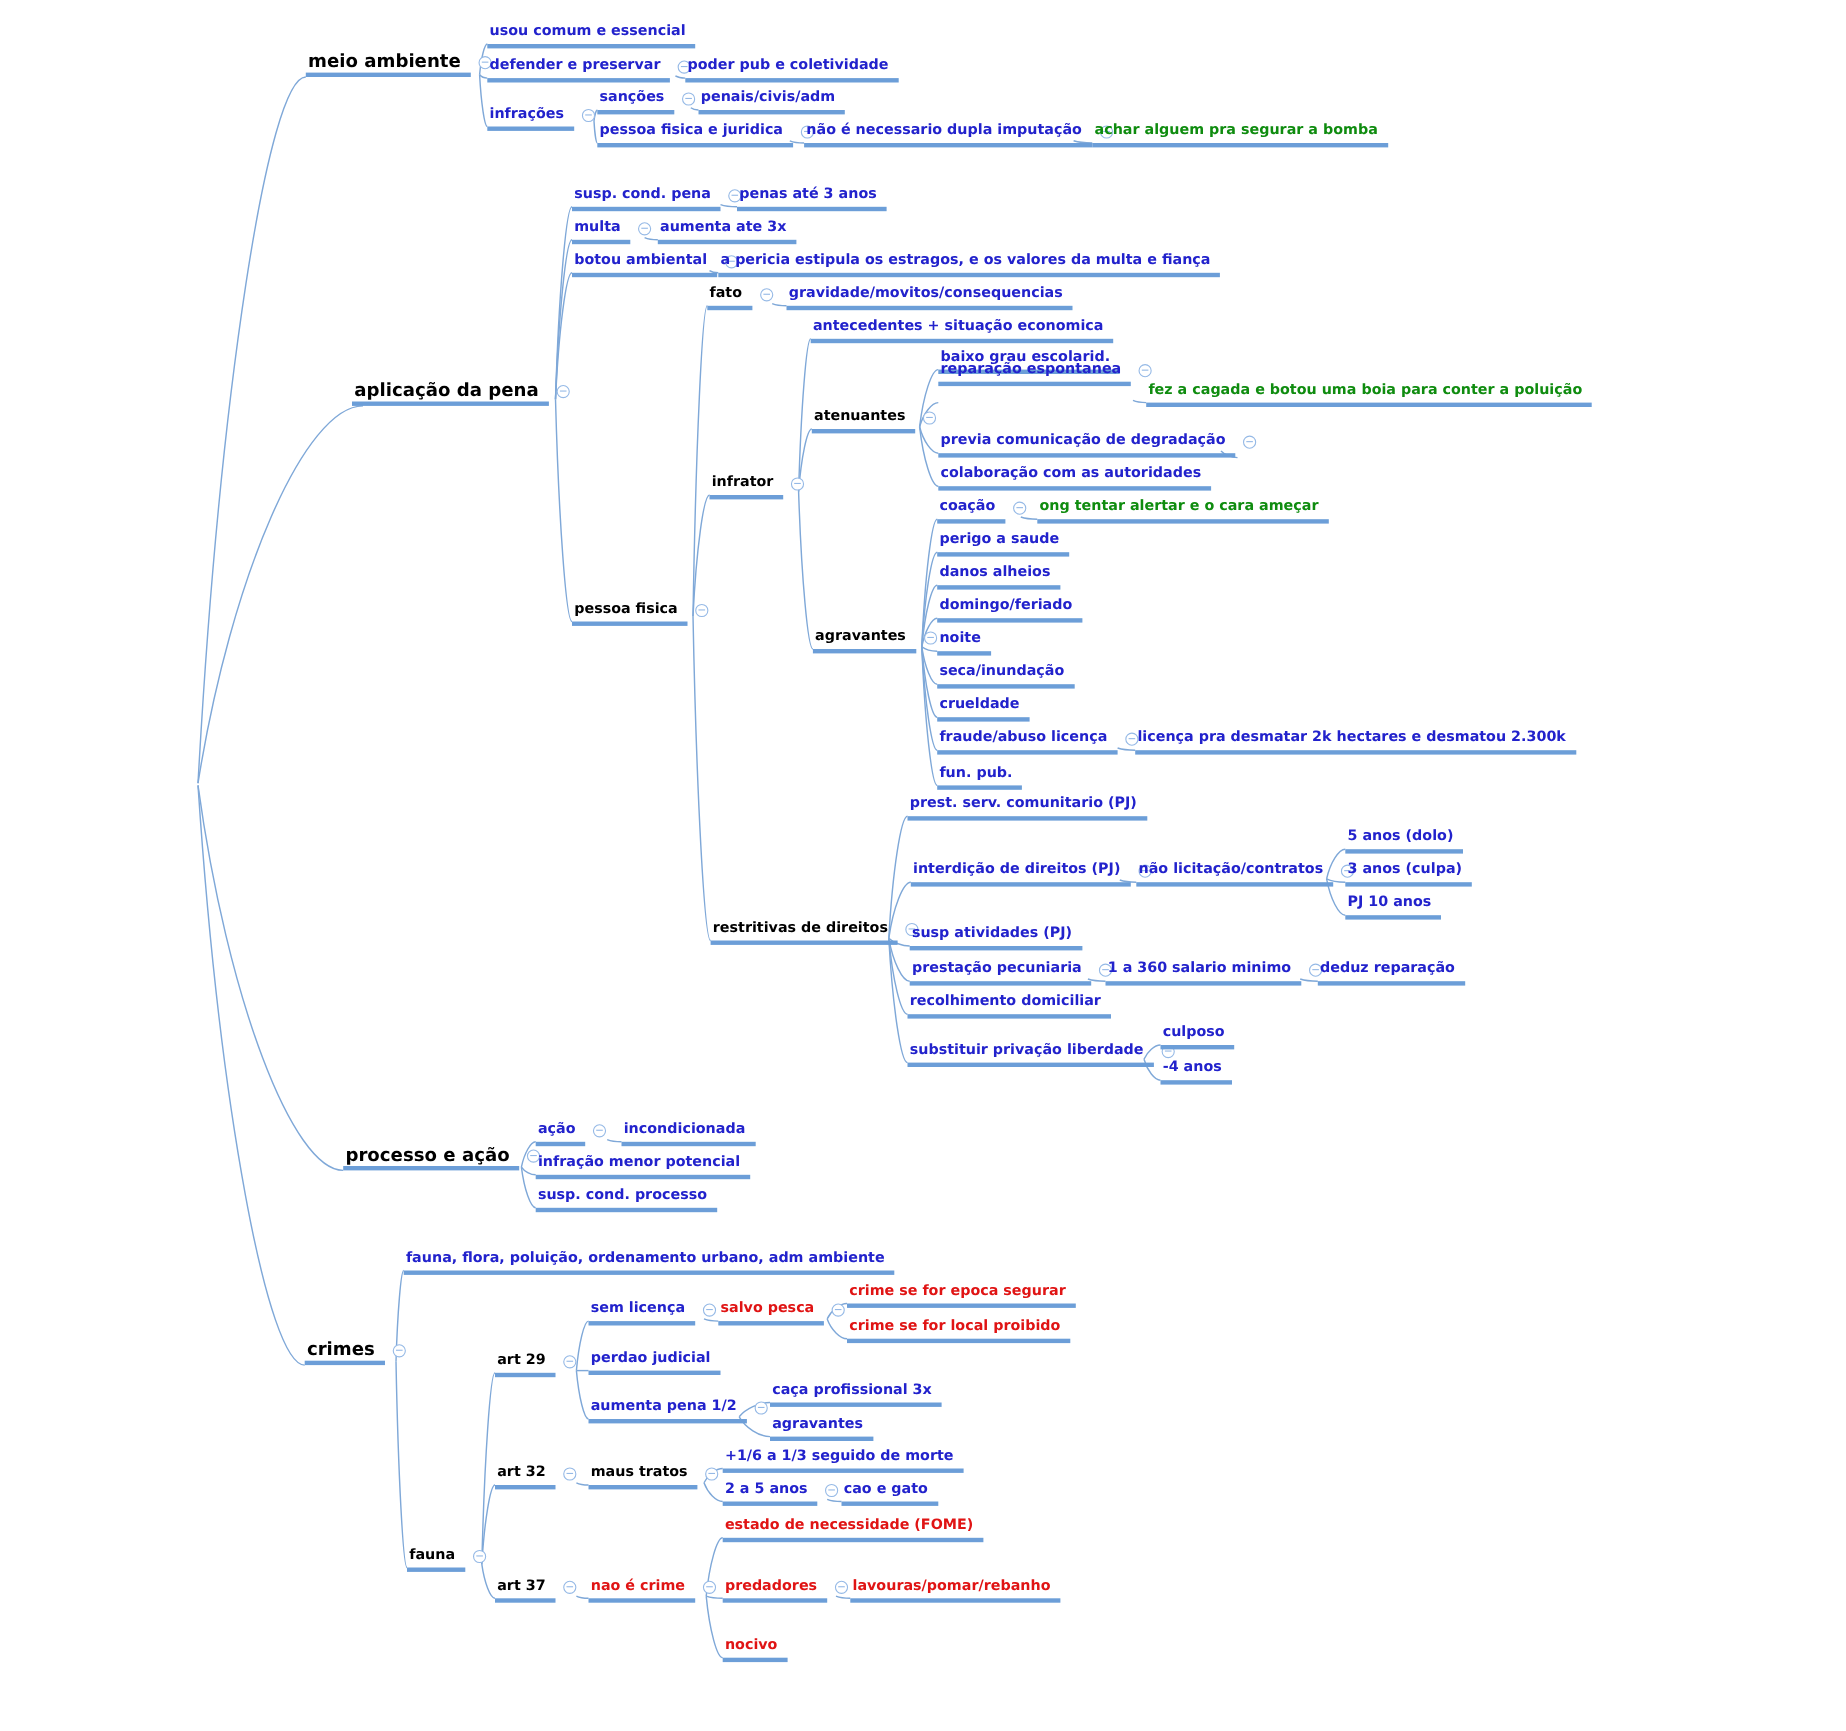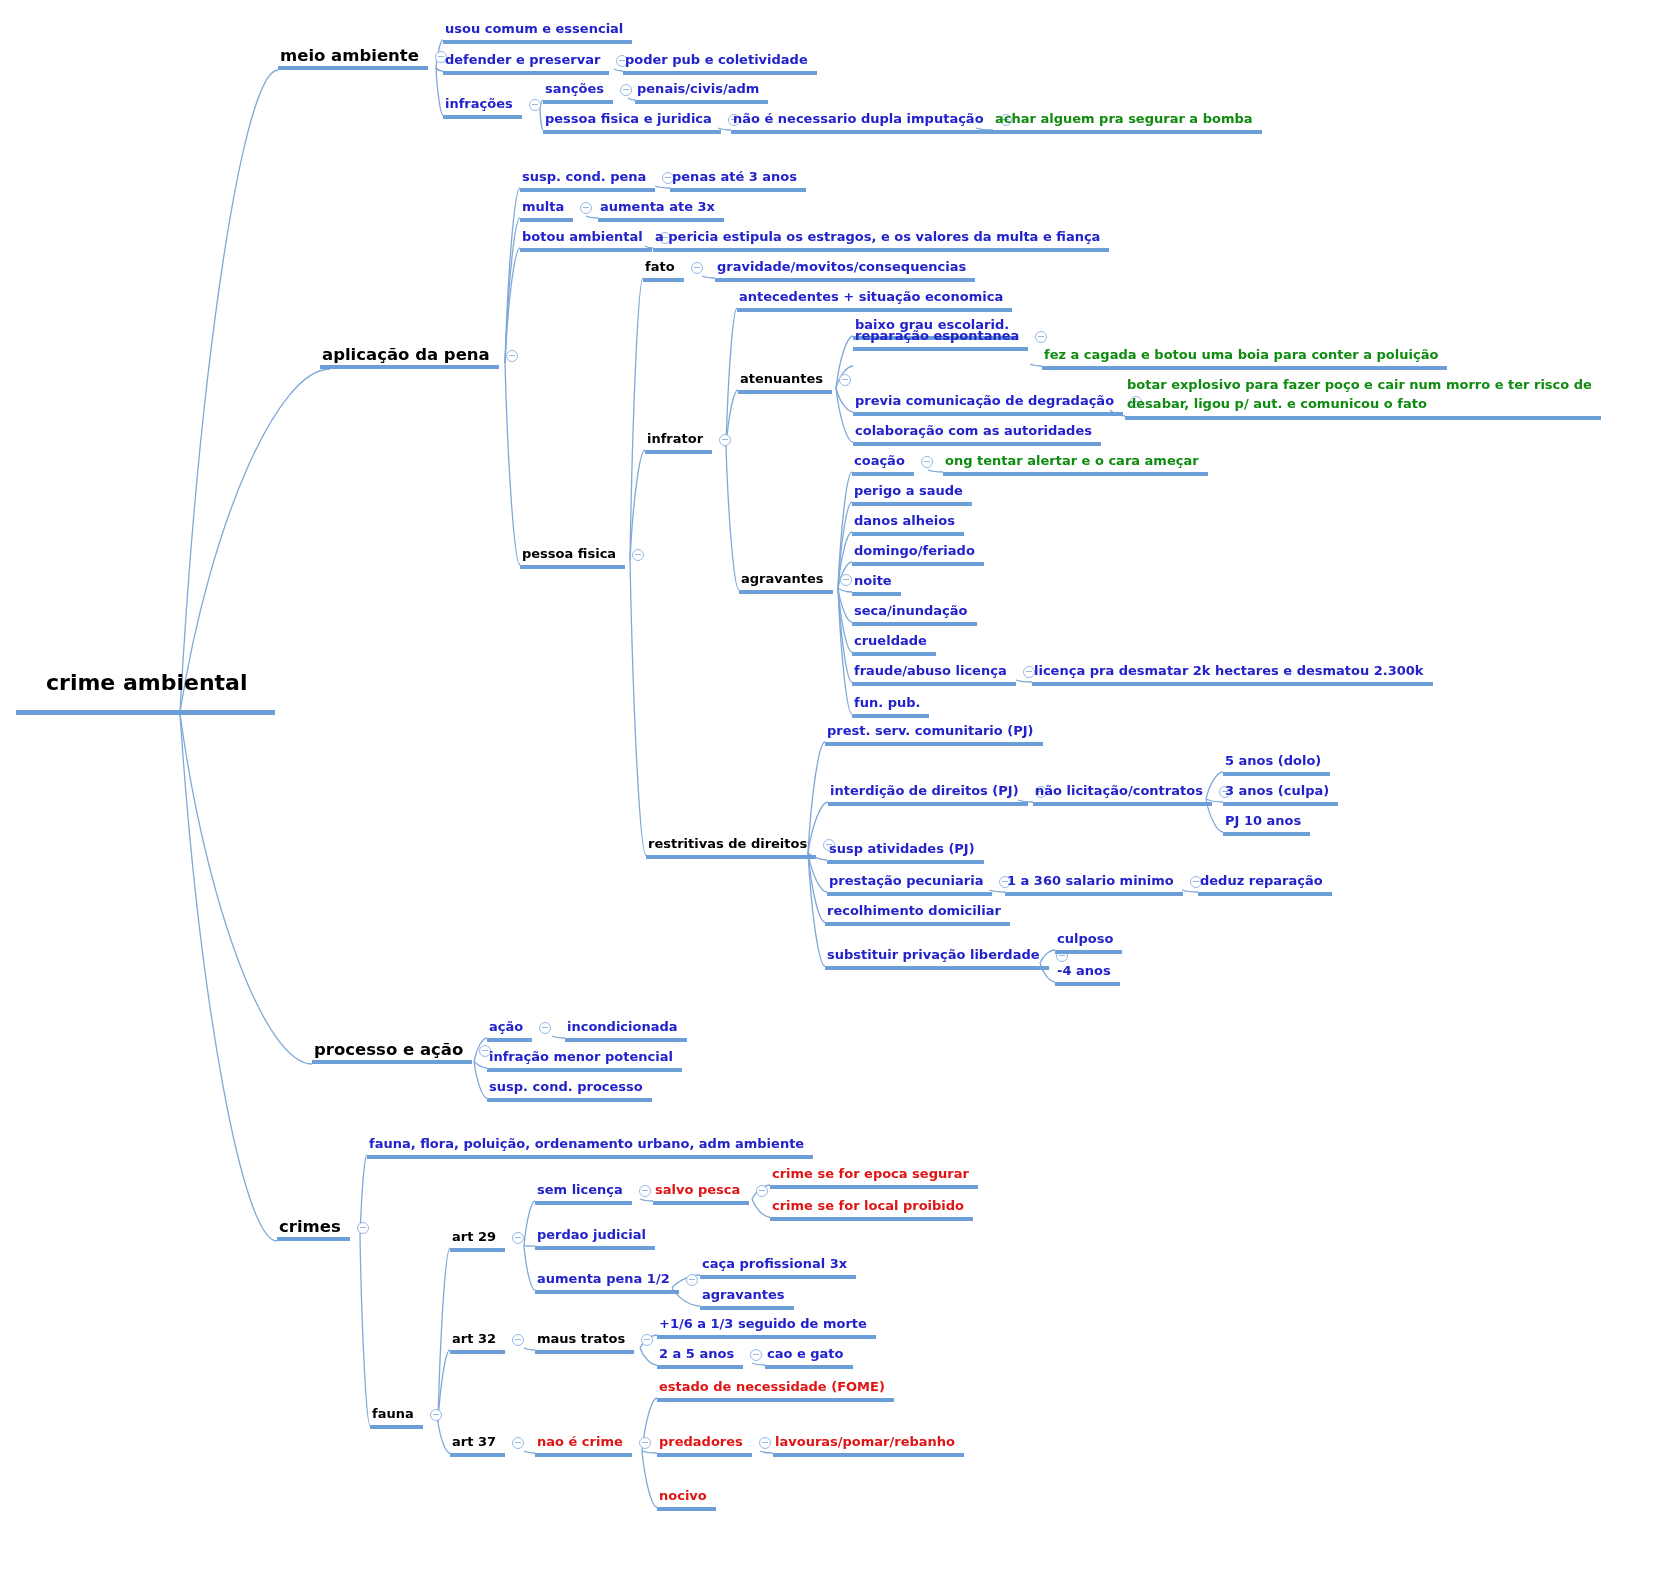--- a/index.html
+++ b/index.html
@@ -106,21 +106,20 @@
       <path d="M640,1348 C643.4,1340.85 651.05,1335 657,1335"></path>
       <path d="M640,1348 C643.4,1357.35 651.05,1365 657,1365"></path>
       <path d="M752,1363 C754.6,1364.1 760.45,1365 765,1365"></path>
       <path d="M524,1451 C526.2,1452.1 531.15,1453 535,1453"></path>
       <path d="M642,1451 C645,1421.85 651.75,1398 657,1398"></path>
       <path d="M642,1451 C645,1452.1 651.75,1453 657,1453"></path>
       <path d="M642,1451 C645,1481.8 651.75,1507 657,1507"></path>
       <path d="M760,1451 C762.6,1452.1 768.45,1453 773,1453"></path>
     </svg>
 
-  <div class="n root" style="left:16px;top:668px"><span>crime ambiental</span></div>
 
   <div class="n main black" style="left:278px;top:46px"><span>meio ambiente</span><span class="fold"></span></div>
   <div class="n blue" style="left:443px;top:21px"><span>usou comum e essencial</span></div>
   <div class="n blue" style="left:443px;top:52px"><span>defender e preservar</span><span class="fold"></span></div>
   <div class="n blue" style="left:623px;top:52px"><span>poder pub e coletividade</span></div>
   <div class="n blue" style="left:443px;top:96px"><span>infrações</span><span class="fold"></span></div>
   <div class="n blue" style="left:543px;top:81px"><span>sanções</span><span class="fold"></span></div>
   <div class="n blue" style="left:635px;top:81px"><span>penais/civis/adm</span></div>
   <div class="n blue" style="left:543px;top:111px"><span>pessoa fisica e juridica</span><span class="fold"></span></div>
   <div class="n blue" style="left:731px;top:111px"><span>não é necessario dupla imputação</span><span class="fold"></span></div>
@@ -138,24 +137,20 @@
   <div class="n black" style="left:643px;top:259px"><span>fato</span><span class="fold"></span></div>
   <div class="n blue" style="left:715px;top:259px"><span>gravidade/movitos/consequencias</span></div>
   <div class="n black" style="left:645px;top:431px"><span>infrator</span><span class="fold"></span></div>
   <div class="n blue" style="left:737px;top:289px"><span>antecedentes + situação economica</span></div>
 
   <div class="n black" style="left:738px;top:371px"><span>atenuantes</span><span class="fold"></span></div>
   <div class="n blue" style="left:853px;top:317px"><span>baixo grau escolarid.</span></div>
   <div class="n blue" style="left:853px;top:328px"><span>reparação espontanea</span><span class="fold"></span></div>
   <div class="n green" style="left:1042px;top:347px"><span>fez a cagada e botou uma boia para conter a poluição</span></div>
   <div class="n blue" style="left:853px;top:393px"><span>previa comunicação de degradação</span><span class="fold"></span></div>
-  <div class="n green two" style="left:1125px;top:375px;line-height:19px">
-      <span class="line">botar explosivo para fazer poço e cair num morro e ter risco de</span>
-      <span class="line">desabar, ligou p/ aut. e comunicou o fato</span>
-    </div>
   <div class="n blue" style="left:853px;top:423px"><span>colaboração com as autoridades</span></div>
 
   <div class="n black" style="left:739px;top:571px"><span>agravantes</span><span class="fold"></span></div>
   <div class="n blue" style="left:852px;top:453px"><span>coação</span><span class="fold"></span></div>
   <div class="n green" style="left:943px;top:453px"><span>ong tentar alertar e o cara ameçar</span></div>
   <div class="n blue" style="left:852px;top:483px"><span>perigo a saude</span></div>
   <div class="n blue" style="left:852px;top:513px"><span>danos alheios</span></div>
   <div class="n blue" style="left:852px;top:543px"><span>domingo/feriado</span></div>
   <div class="n blue" style="left:852px;top:573px"><span>noite</span></div>
   <div class="n blue" style="left:852px;top:603px"><span>seca/inundação</span></div>

